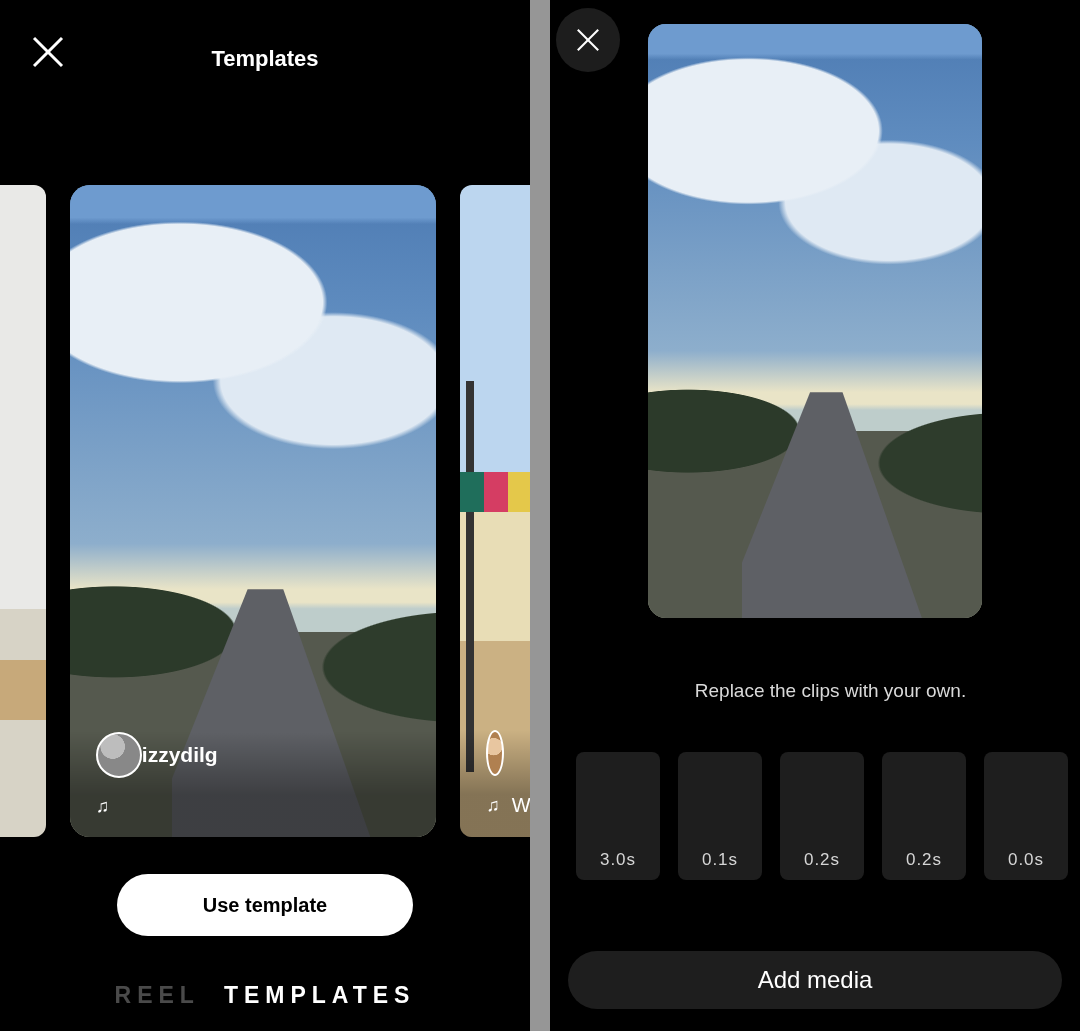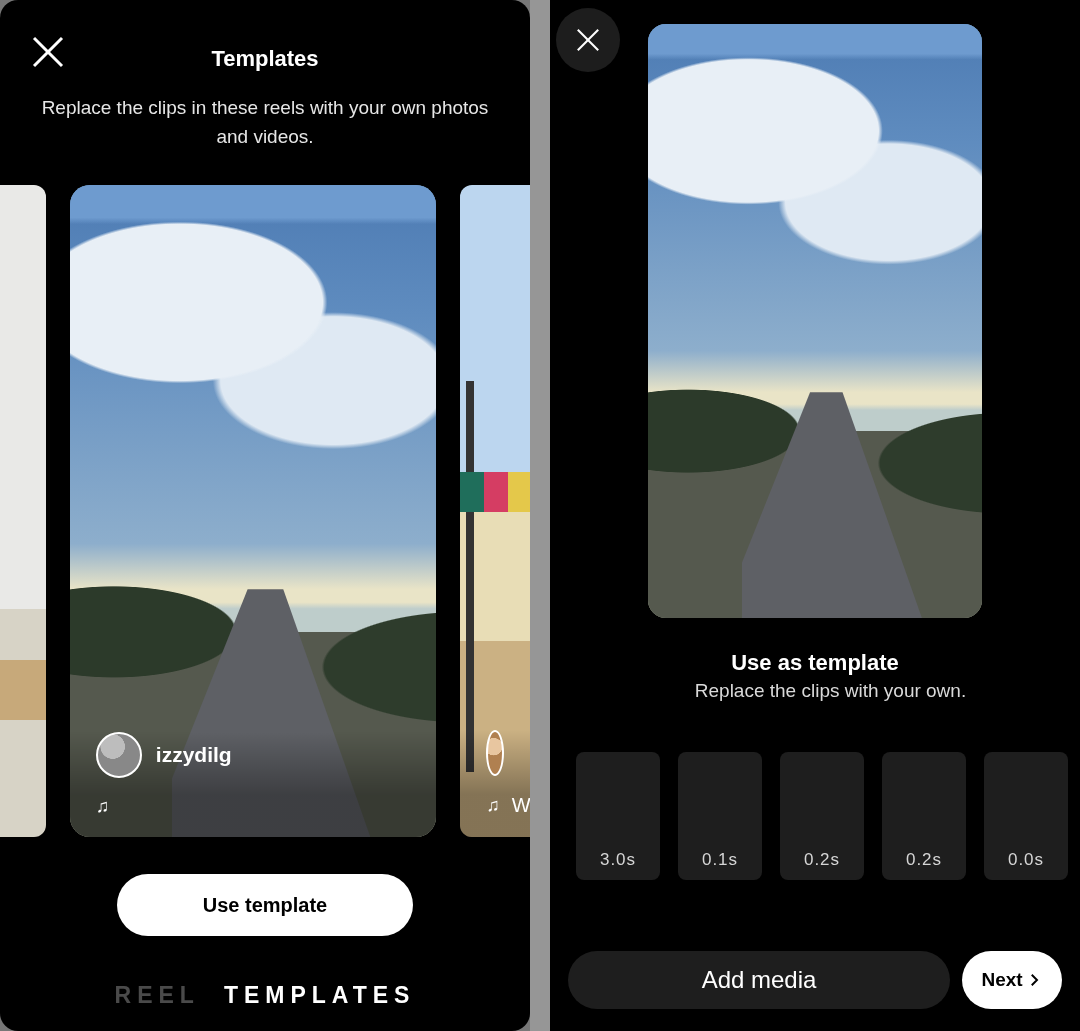--- a/index.html
+++ b/index.html
@@ -1,34 +1,34 @@
 <!DOCTYPE html>
 <html><head>
 <meta charset="utf-8">
 <style>
   * { box-sizing: border-box; margin: 0; padding: 0; }
   html, body { width: 1080px; height: 1031px; overflow: hidden; font-family: -apple-system, Helvetica, Arial, sans-serif; background:#777; }
   .canvas { display:flex; width:1080px; height:1031px; }
   .screen { background:#000; position:relative; overflow:hidden; }
-  .left  { width:530px;border-radius:18px; }
+  .left  { width:530px; }
   .gap   { width:20px; background:#969696; }
   .right { width:530px; }
 
   
   .l-close { position:absolute; top:32px; left:28px; width:40px; height:40px; cursor:pointer; }
   .l-close svg { width:40px; height:40px; stroke:#fff; stroke-width:3; }
   .l-title { position:absolute; top:46px; left:0; right:0; text-align:center; color:#fff; font-size:22px; font-weight:600; }
   .l-sub   { position:absolute; top:94px; left:40px; right:40px; text-align:center; color:#e6e6e6; font-size:19px; line-height:1.5; }
 
   .carousel { position:absolute; top:185px; left:0; right:0; height:655px; display:flex; gap:24px; justify-content:center; }
   .card { width:368px; height:652px; border-radius:20px; overflow:hidden; position:relative; cursor:pointer; }
   .card.peek-l { width:46px; border-radius:0 12px 12px 0; margin-left:-0px; }
   .card.peek-r { width:70px; border-radius:12px 0 0 12px; }
   .card .ov { position:absolute; left:0; right:0; bottom:0; padding:0 26px 20px 26px; background:linear-gradient(180deg,rgba(0,0,0,0) 0%,rgba(0,0,0,0.35) 60%); }
-  .userrow { display:flex; align-items:center; gap:14px; margin-bottom:18px; }
+  .userrow { display:flex; align-items:center; margin-bottom:18px; }
   .avatar { width:46px; height:46px; border-radius:50%; background:#ccc; border:2px solid #fff; background:radial-gradient(circle at 35% 30%, #bdbdbd 0 30%, #888 31% 100%); }
   .avatar.b { background:radial-gradient(circle at 40% 35%, #e8c6a0 0 30%, #b08050 31% 100%); }
   .uname { color:#fff; font-size:21px; font-weight:600; }
   .musicrow { display:flex; align-items:center; gap:12px; color:#fff; font-size:20px; }
   .note { font-size:18px; }
 
   .use-btn { position:absolute; left:0; right:0; top:874px; display:flex; justify-content:center; }
   .use-btn button { background:#fff; color:#000; border:none; border-radius:999px; width:296px; height:62px; font-size:20px; font-weight:600; cursor:pointer; }
 
   .tabs { position:absolute; left:0; right:0; bottom:22px; display:flex; justify-content:center; gap:24px; font-size:23px; font-weight:700; letter-spacing:6px; }
@@ -88,21 +88,20 @@
   <div class="screen left">
 
     <div class="l-close">
       <svg viewBox="0 0 40 40">
           <line x1="6" y1="6" x2="34" y2="34"></line>
           <line x1="34" y1="6" x2="6" y2="34"></line>
         </svg>
     </div>
 
     <div class="l-title">Templates</div>
-    <div class="l-sub">Replace the clips in these reels with your own photos and videos.</div>
 
     <div class="carousel">
       <div class="card peek-l">
         <div class="room"></div>
       </div>
 
       <div class="card">
         <div class="landscape">
             <div class="road-line"></div>
           </div>
@@ -151,21 +150,20 @@
           <line x1="32" y1="8" x2="8" y2="32"></line>
         </svg>
     </div>
 
     <div class="preview">
       <div class="landscape">
           <div class="road-line"></div>
         </div>
     </div>
 
-    <div class="r-title">Use as template</div>
     <div class="r-sub">Replace the clips with your own.</div>
 
     <div class="slots">
       <div class="slot">
           <span>3.0s</span>
         </div>
       <div class="slot">
           <span>0.1s</span>
         </div>
       <div class="slot">
@@ -175,21 +173,15 @@
           <span>0.2s</span>
         </div>
       <div class="slot">
           <span>0.0s</span>
         </div>
 
     </div>
 
     <div class="bottombar">
       <button class="add-btn">Add media</button>
-      <button class="next-btn">
-        <span>Next</span>
-        <svg viewBox="0 0 24 24" fill="none">
-            <polyline points="9 5 16 12 9 19"></polyline>
-          </svg>
-      </button>
     </div>
   </div>
 </div>
 
 </body></html>

